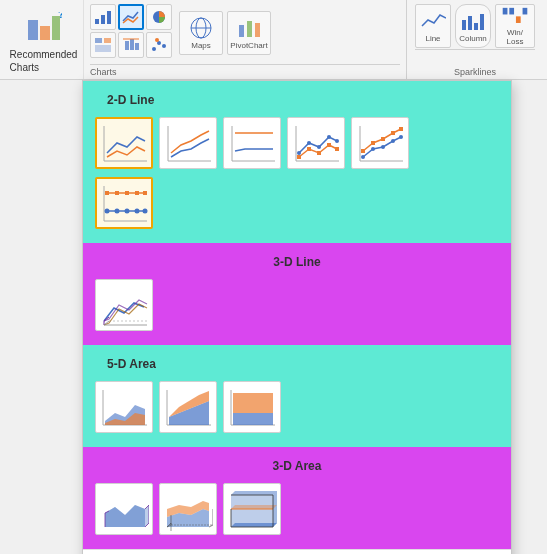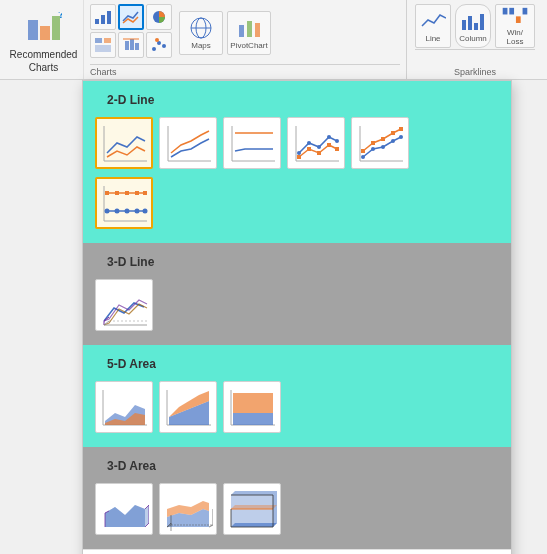--- a/index.html
+++ b/index.html
@@ -96,22 +96,23 @@
       color: #333;
       padding: 8px 12px 6px 12px;
     }
 
     .section-white {
       background: #5eead4;
       padding: 4px 12px 10px 12px;
     }
 
     .section-pink {
-      background: #a3a3a3;
+      background: #d946ef;
       padding: 4px 12px 10px 12px;
+      text-align: center;
     }
 
     .chart-items-row {
       display: flex;
       gap: 6px;
       flex-wrap: wrap;
       padding: 4px 0;
     }
 
     .chart-item {
@@ -156,21 +157,21 @@
 
 <div class="ribbon">
 
   <div class="ribbon-section recommended">
     <svg width="36" height="36" viewBox="0 0 36 36">
       <rect x="2" y="8" width="10" height="20" fill="#4472c4" opacity="0.7"></rect>
       <rect x="14" y="14" width="10" height="14" fill="#ed7d31" opacity="0.7"></rect>
       <rect x="26" y="4" width="8" height="24" fill="#70ad47" opacity="0.7"></rect>
       <text x="32" y="6" font-size="10" fill="#0078d4" font-weight="bold">?</text>
     </svg>
-    <span style="font-size:10px; color:#333; text-align:center; line-height:1.3;">Recommended<br>Charts</span>
+    <span style="font-size:10px; color:#333; text-align:left; line-height:1.3;">Recommended<br>Charts</span>
   </div>
 
   <div style="display:flex; flex-direction:column; padding:4px 6px 2px 6px; flex:1;">
     <div style="display:flex; gap:3px; margin-bottom:2px; align-items:flex-start; flex:1;">
 
       <div style="display:flex; flex-direction:column; gap:2px;">
         <div style="display:flex; gap:2px;">
           <div class="ribbon-btn" title="Bar">
             <svg width="18" height="16" viewBox="0 0 18 16">
               <rect x="1" y="10" width="4" height="5" fill="#4472c4"></rect>

